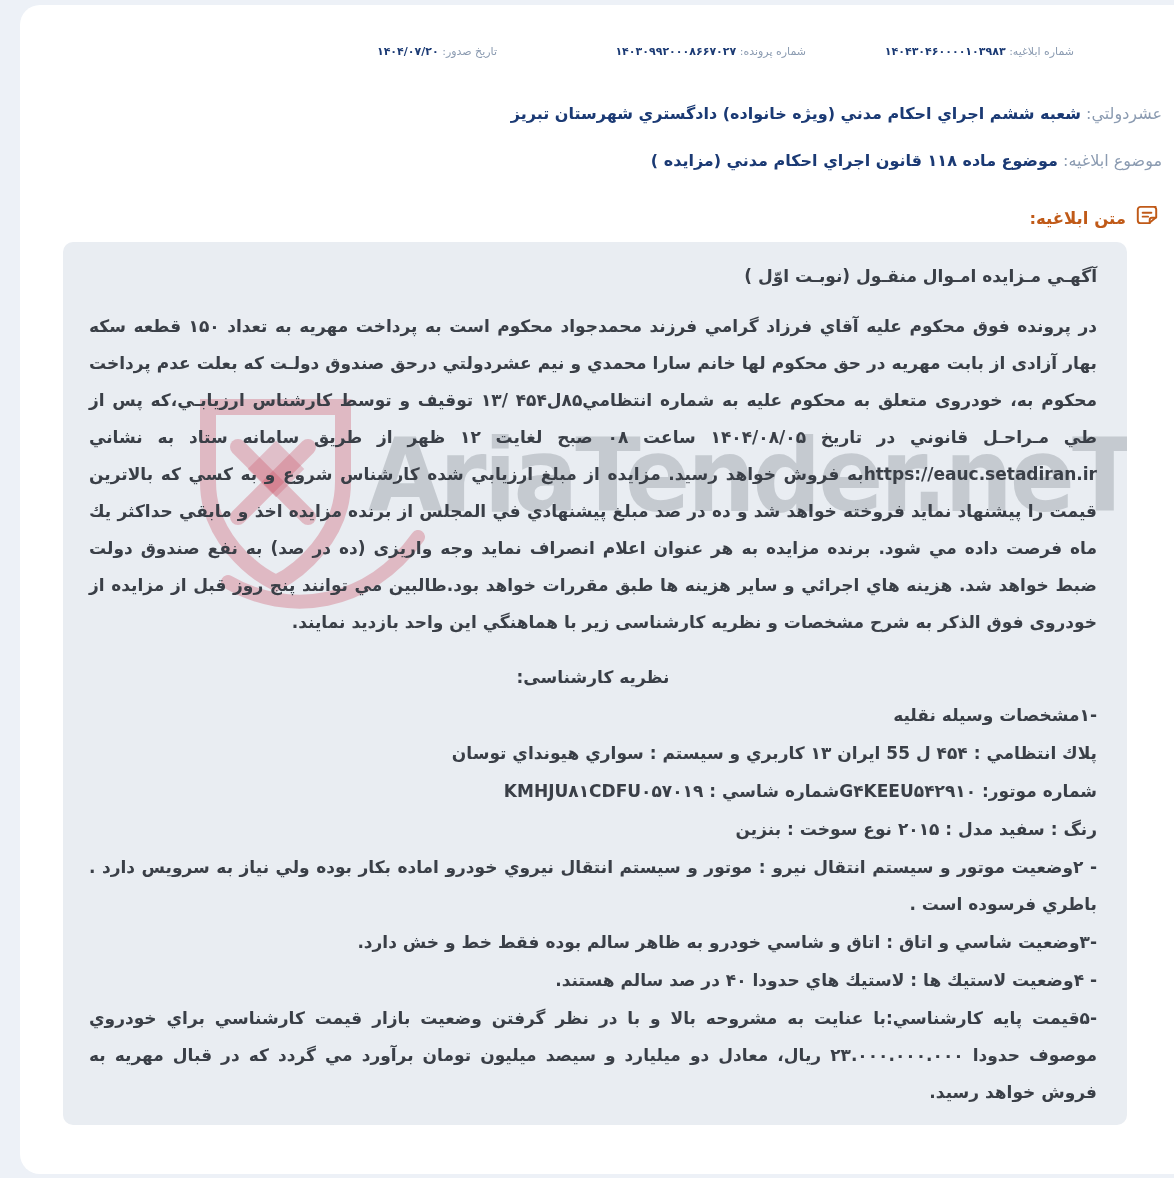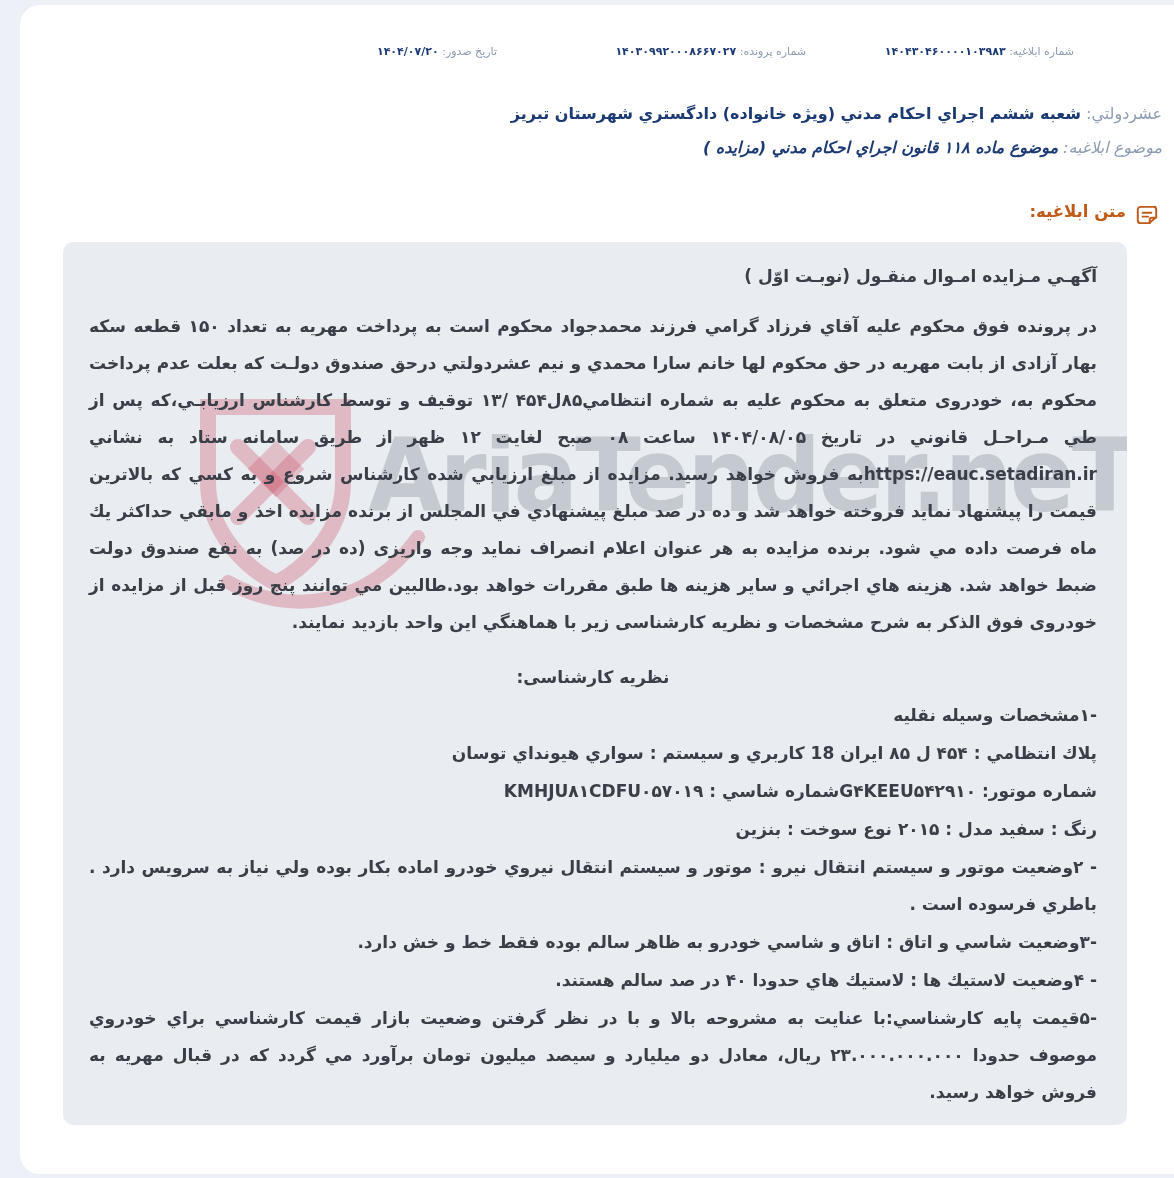--- a/index.html
+++ b/index.html
@@ -17,25 +17,25 @@
     direction:rtl;
   }
   
   .meta { position:absolute; font-size:11px; white-space:nowrap; }
   .meta .lbl { color:#8b9bb1; font-weight:400; }
   .meta .val { color:#1b3a74; font-weight:700; }
   #m-notif   { top:40px;  right:100px; }
   #m-case    { top:40px;  right:368px; }
   #m-date    { top:40px;  right:677px; }
   #m-issuer  { top:99px;  right:12px; font-size:16px; }
-  #m-subject { top:133px; right:12px; font-size:16px;font-style:italic; }
+  #m-subject { top:146px; right:12px; font-size:16px; }
   
   .section-head {
     position:absolute; top:197px; right:14px;
-    display:flex; align-items:flex-start; gap:8px;
+    display:flex; align-items:flex-end; gap:8px;
     color:#c05a18; font-size:16.5px; font-weight:700;
   }
   .section-head svg { display:block; }
   
   .bodybox {
     position:absolute;
     right:47px; top:237px;          
     width:1064px; height:883px;
     background:#e9edf2;
     border-radius:10px;
@@ -115,21 +115,21 @@
         <rect x="88" y="62" width="40" height="40" fill="rgba(205,85,105,0.30)" transform="rotate(45 108 82)"></rect>
       </svg>
     </div>
     <div class="wm wm-text">AriaTender.neT</div>
 
     <div class="content">
       <div class="doc-title">آگهـي مـزايده امـوال منقـول (نوبـت اوّل )</div>
       <div class="doc-par">در پرونده فوق محکوم علیه  آقاي فرزاد گرامي فرزند محمدجواد محکوم است به پرداخت مهریه به  تعداد  ۱۵۰  قطعه سکه بهار آزادی از بابت مهریه  در حق محکوم لها خانم سارا محمدي و نیم عشردولتي درحق صندوق دولـت که بعلت عدم پرداخت محکوم به، خودروی متعلق به  محکوم علیه به  شماره انتظامي۸۵ل۴۵۴ /۱۳  توقیف و توسط کارشناس ارزیابـي،که پس از طي مـراحـل قانوني در تاریخ ۱۴۰۴/۰۸/۰۵ ساعت ۰۸ صبح لغایت ۱۲ ظهر از طریق سامانه ستاد به نشاني  https://eauc.setadiran.irبه فروش خواهد رسید.  مزایده از مبلغ ارزیابي شده کارشناس شروع و به کسي که بالاترین قیمت را پیشنهاد نماید فروخته خواهد شد و ده در صد مبلغ پیشنهادي في المجلس از برنده مزایده اخذ و مابقي حداکثر یك ماه فرصت داده مي شود. برنده مزایده به هر عنوان اعلام انصراف نماید وجه واریزی (ده در صد) به نفع صندوق دولت ضبط خواهد شد. هزینه هاي اجرائي و سایر هزینه ها طبق مقررات خواهد بود.طالبین مي توانند پنج روز قبل از مزایده از خودروی فوق الذکر به شرح مشخصات و نظریه کارشناسی زیر با هماهنگي این واحد بازدید نمایند.</div>
       <div class="expert-head">نظریه کارشناسی:</div>
       <div class="doc-item">-۱مشخصات وسیله نقلیه</div>
-      <div class="doc-item">پلاك انتظامي : ۴۵۴ ل ۸۵ ایران  18  کاربري  و سیستم : سواري هیونداي توسان</div>
+      <div class="doc-item">پلاك انتظامي : ۴۵۴ ل 55 ایران  ۱۳  کاربري  و سیستم : سواري هیونداي توسان</div>
       <div class="doc-item">شماره موتور:      G۴KEEU۵۴۲۹۱۰شماره شاسي : KMHJU۸۱CDFU۰۵۷۰۱۹</div>
       <div class="doc-item">رنگ :  سفید    مدل :  ۲۰۱۵       نوع سوخت : بنزین</div>
       <div class="doc-item">- ۲وضعیت موتور و سیستم انتقال نیرو : موتور و سیستم انتقال نیروي خودرو  اماده بکار بوده ولي نیاز به سرویس دارد . باطري فرسوده است .</div>
       <div class="doc-item">-۳وضعیت شاسي و اتاق :  اتاق و شاسي خودرو به ظاهر سالم بوده فقط خط و خش دارد.</div>
       <div class="doc-item">- ۴وضعیت لاستیك ها : لاستیك هاي حدودا ۴۰ در صد سالم هستند.</div>
       <div class="doc-item">-۵قیمت پایه کارشناسي:با عنایت به مشروحه بالا و با در نظر گرفتن وضعیت بازار  قیمت کارشناسي براي خودروي موصوف حدودا ۲۳.۰۰۰.۰۰۰.۰۰۰ ریال، معادل دو میلیارد و سیصد میلیون تومان برآورد مي گردد که در قبال مهریه  به فروش خواهد رسید.</div>
     </div>
   </div>
 
 </div>

